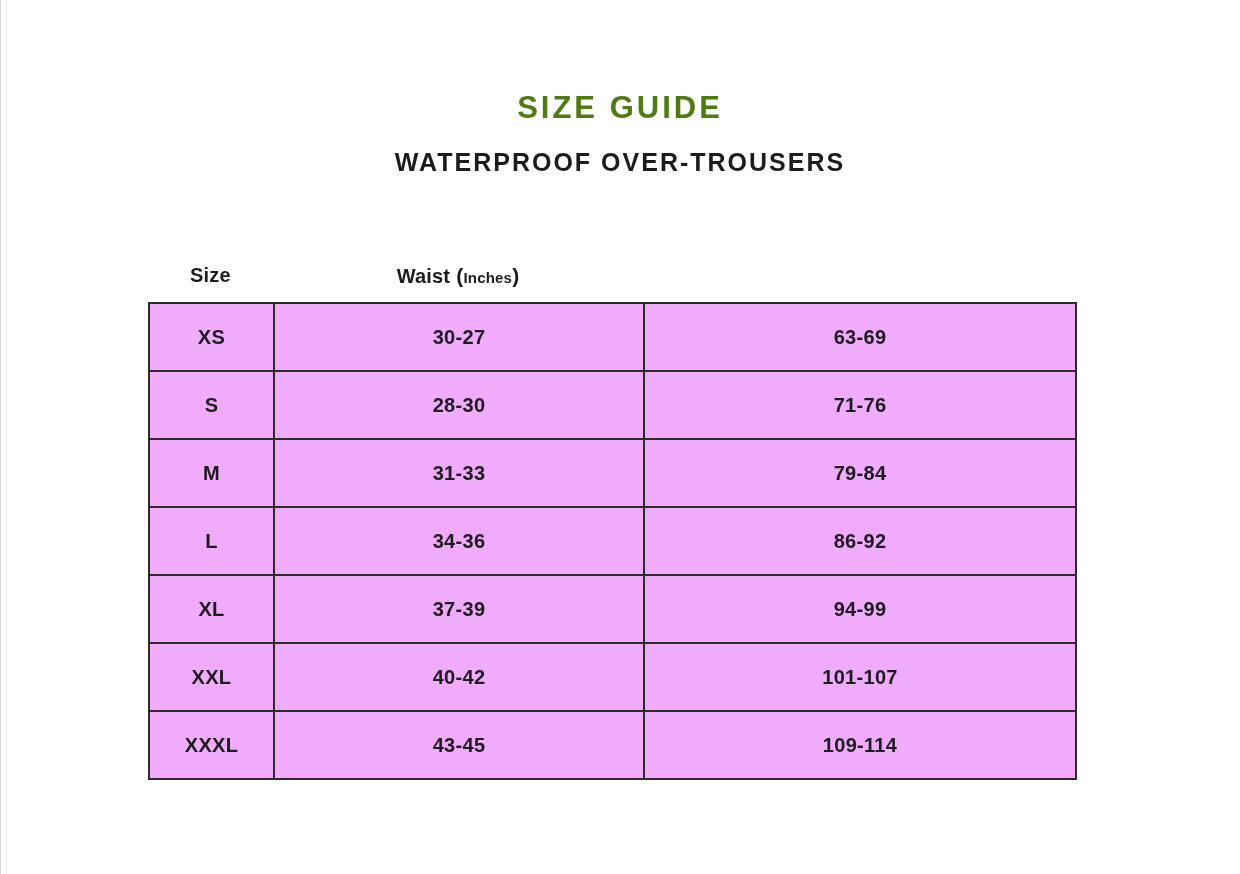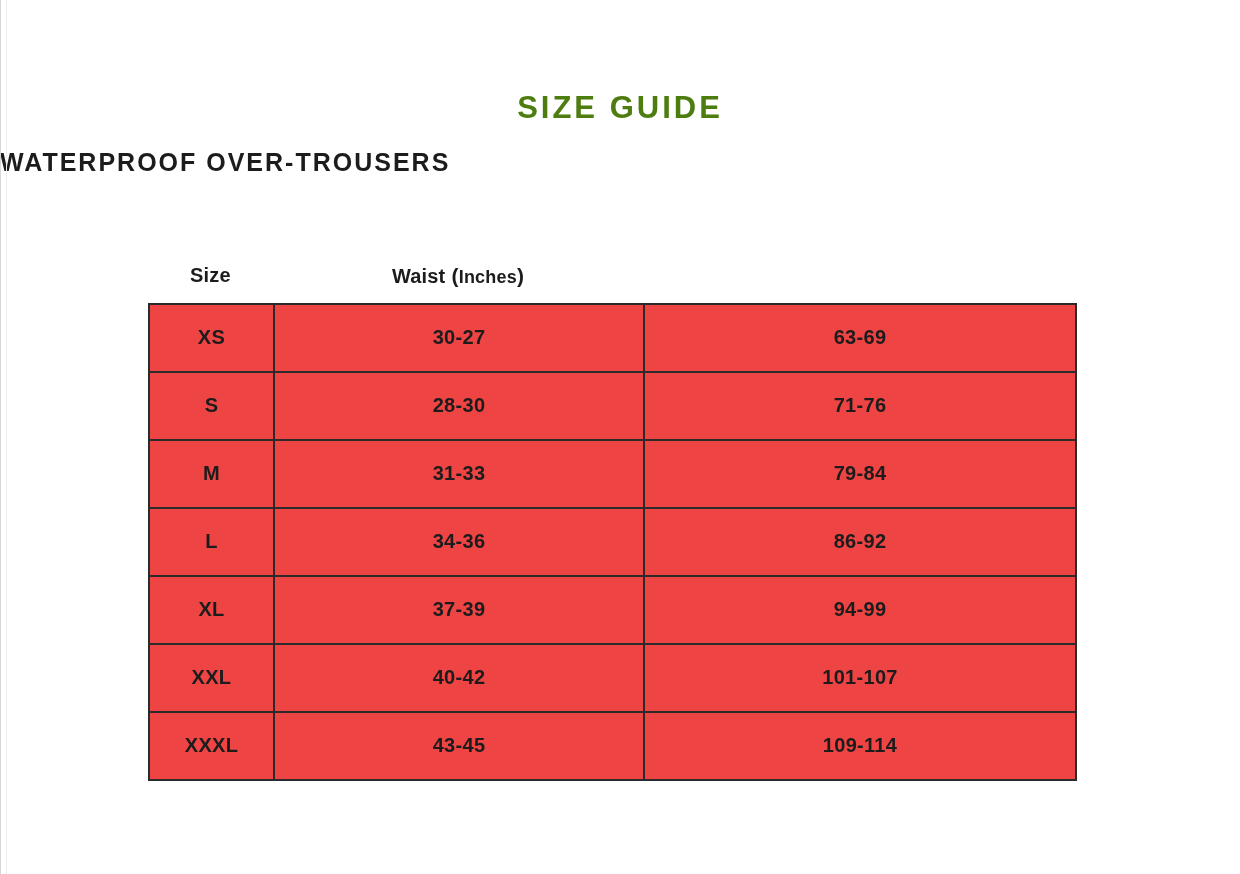--- a/index.html
+++ b/index.html
@@ -24,21 +24,21 @@
   .page-title {
     text-align: center;
     font-size: 31px;
     font-weight: 700;
     letter-spacing: 3px;
     color: #4d7c0f;
     line-height: 1;
   }
 
   .page-subtitle {
-    text-align: left;
+    text-align: center;
     margin-top: 27px;
     font-size: 25px;
     font-weight: 700;
     letter-spacing: 2px;
     color: #1c1c1c;
     line-height: 1;
   }
 
   .table-wrap {
     width: 1110px;
@@ -57,42 +57,42 @@
     font-size: 20px;
     font-weight: 700;
     letter-spacing: 0.2px;
     line-height: 1.2;
     white-space: nowrap;
   }
 
   .unit-group { margin-left: 6px; }
   .paren { font-size: 21px; font-weight: 700; }
   .unit { font-weight: 700; }
-  .unit.inches { font-size: 18px; }
+  .unit.inches { font-size: 15px; }
   .unit.cm { font-size: 14px; letter-spacing: 0.5px; }
 
   table.size-table {
     border-collapse: collapse;
     table-layout: fixed;
     width: 927px;
   }
   .col-size { width: 125px; }
   .col-inches { width: 370px; }
   .col-cm { width: 432px; }
 
   table.size-table td {
     border: 2px solid #2b2b2b;
     height: 68px;
     text-align: center;
     vertical-align: middle;
     font-size: 20px;
     font-weight: 700;
     letter-spacing: 0.3px;
     color: #1c1c1c;
-    background: #ef4444;
+    background: #f0abfc;
   }
 </style>
 </head>
 <body>
 
 <div class="edge-line outer"></div>
 <div class="edge-line inner"></div>
 
 <main class="page">
 

